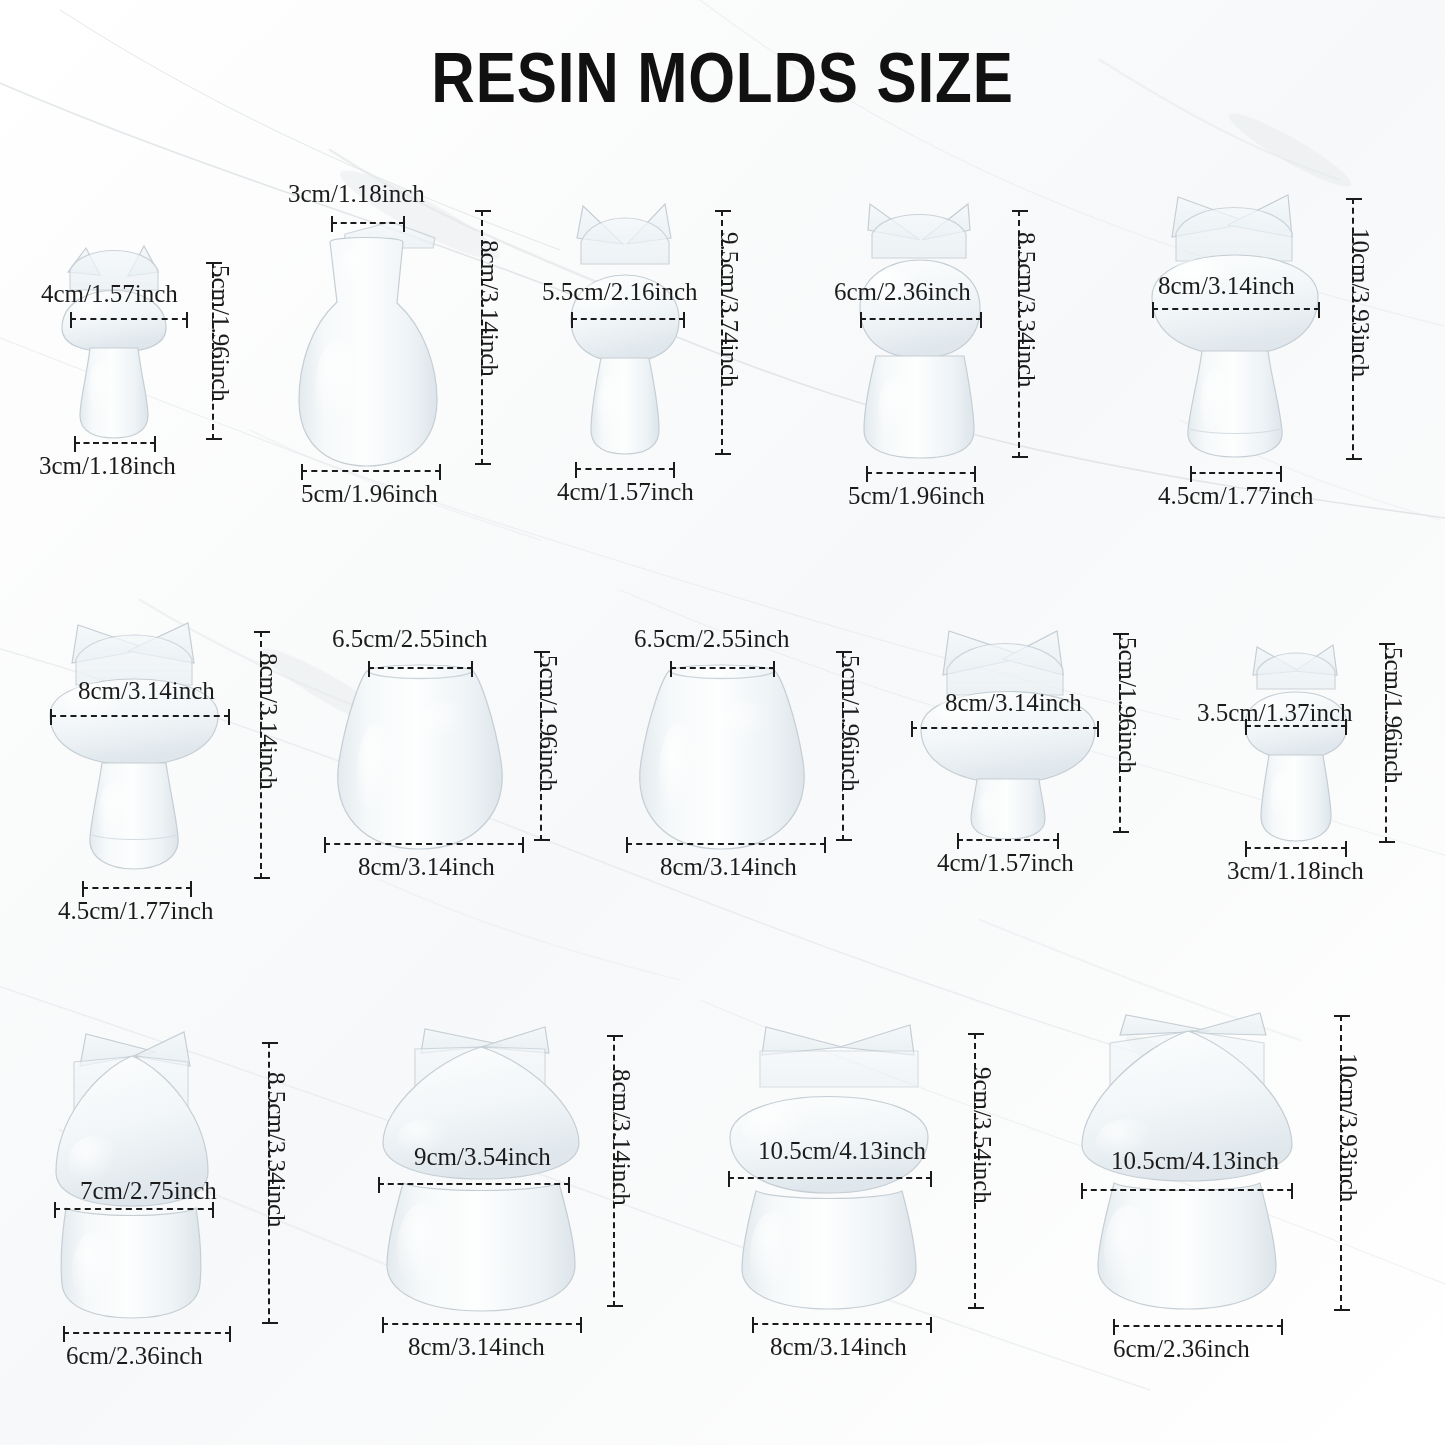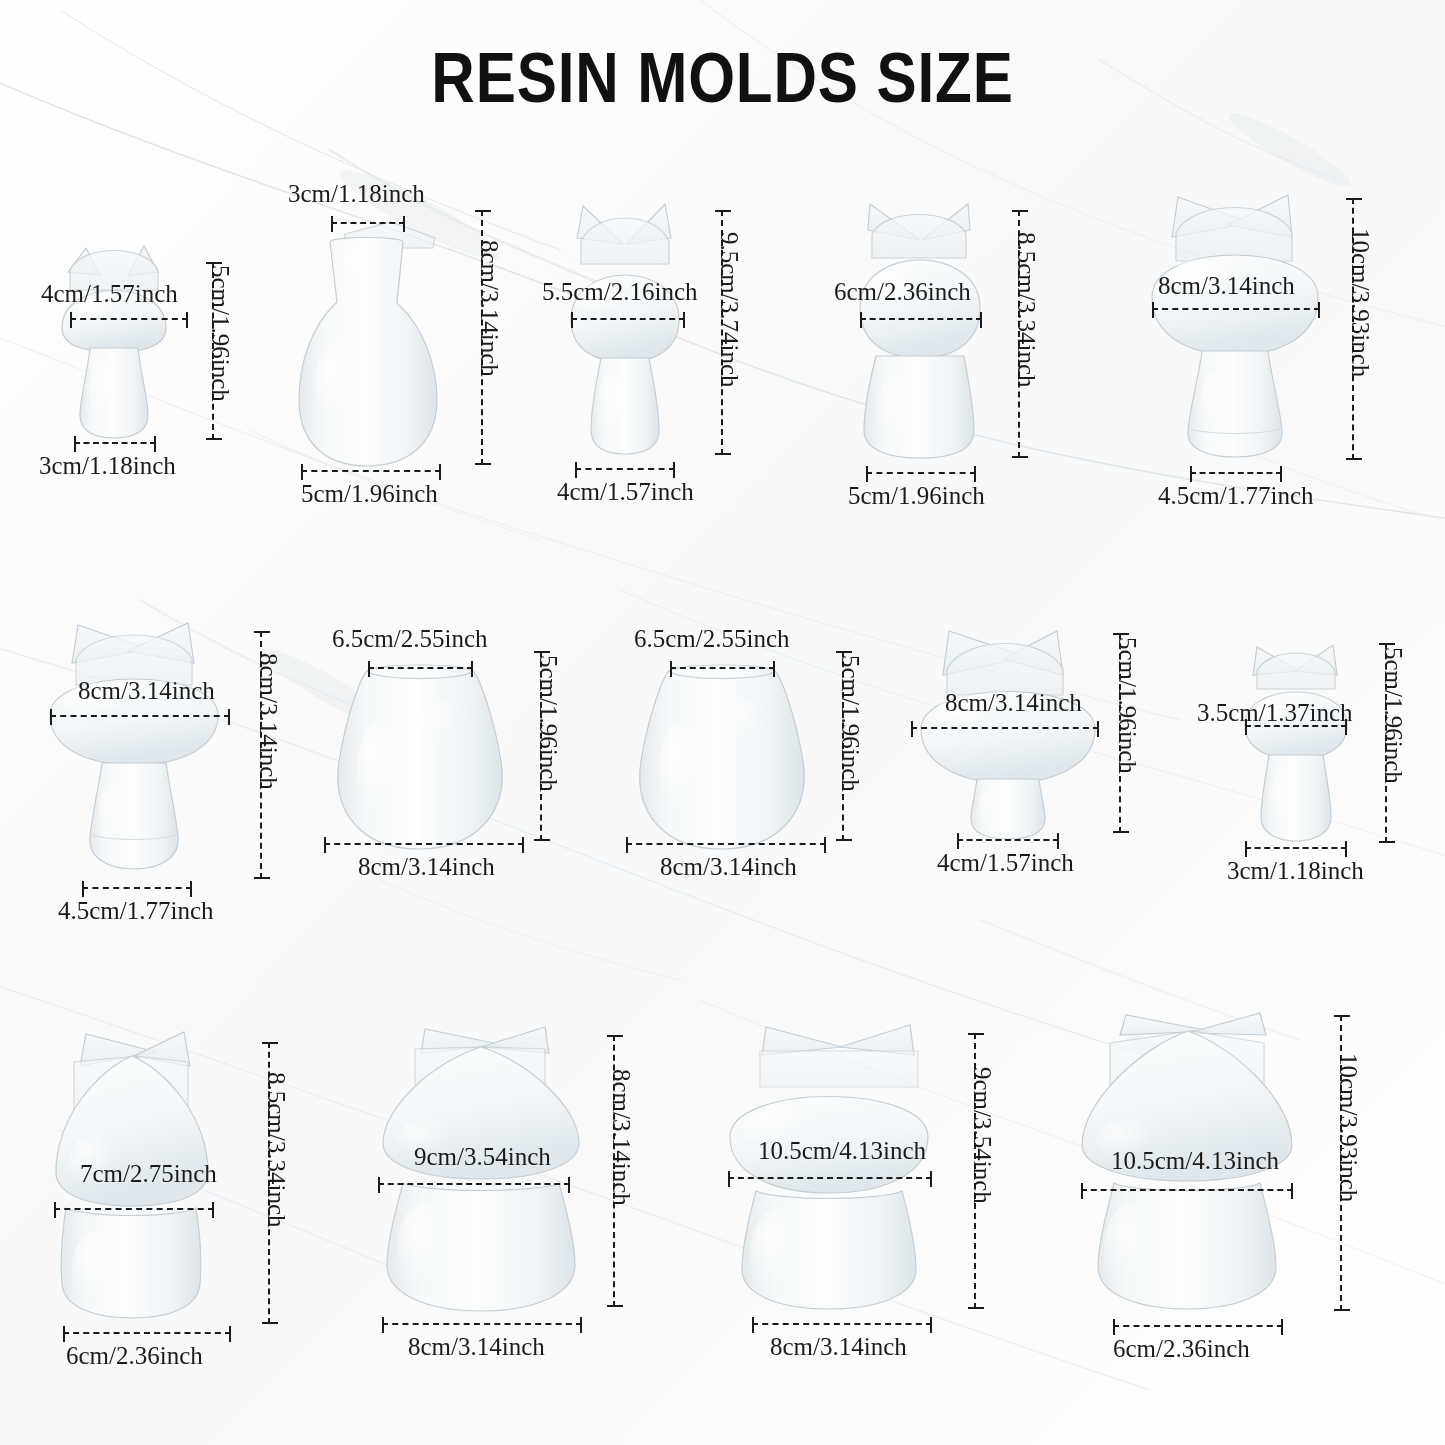--- a/index.html
+++ b/index.html
@@ -346,21 +346,21 @@
       <path d="M42 44 L48 12 L118 30 Z" fill="url(#finG)"></path>
       <path d="M152 44 L146 10 L96 34 Z" fill="url(#finG)"></path>
       <path d="M36 40 L36 118 L56 118 C 60 80, 78 48, 100 34 Z" fill="url(#finG)" opacity="0.75"></path>
       <path d="M150 40 L150 118 L132 118 C 128 80, 114 48, 98 34 Z" fill="url(#finG)" opacity="0.7"></path>
       <path d="M18 150 C 18 96, 60 48, 94 34 C 128 48, 170 96, 170 150 C 170 172, 140 184, 94 184 C 48 184, 18 172, 18 150 Z" fill="url(#capG)"></path>
       <path d="M28 186 C 24 212, 22 240, 24 262 C 26 286, 58 296, 94 296 C 130 296, 160 286, 162 262 C 164 240, 162 212, 158 186 C 140 196, 48 196, 28 186 Z" fill="url(#bodyG)"></path>
     </g>
     <ellipse cx="56" cy="140" rx="26" ry="26" fill="url(#shineG)" opacity="0.8"></ellipse>
     <ellipse cx="56" cy="248" rx="22" ry="38" fill="url(#shineG)" opacity="0.75"></ellipse>
   </svg>
-  <div class="dim" style="left:52px;top:150px;">7cm/2.75inch</div>
+  <div class="dim" style="left:52px;top:167px;">7cm/2.75inch</div>
   <div class="dline-h" style="left:26px;top:198px;width:160px;"></div>
   <div class="dline-v" style="left:240px;top:32px;height:282px;"></div>
   <div class="dim v" style="left:262px;top:62px;">8.5cm/3.34inch</div>
   <div class="dline-h" style="left:35px;top:322px;width:168px;"></div>
   <div class="dim" style="left:38px;top:332px;">6cm/2.36inch</div>
 </div>
 
 <div class="item" style="left:368px;top:1005px;width:300px;height:370px;">
   <svg class="mold-wrap" width="235" height="300" viewBox="0 0 235 300" style="left:5px;top:12px;">
     <g stroke="#c5ced4" stroke-width="1.2">

